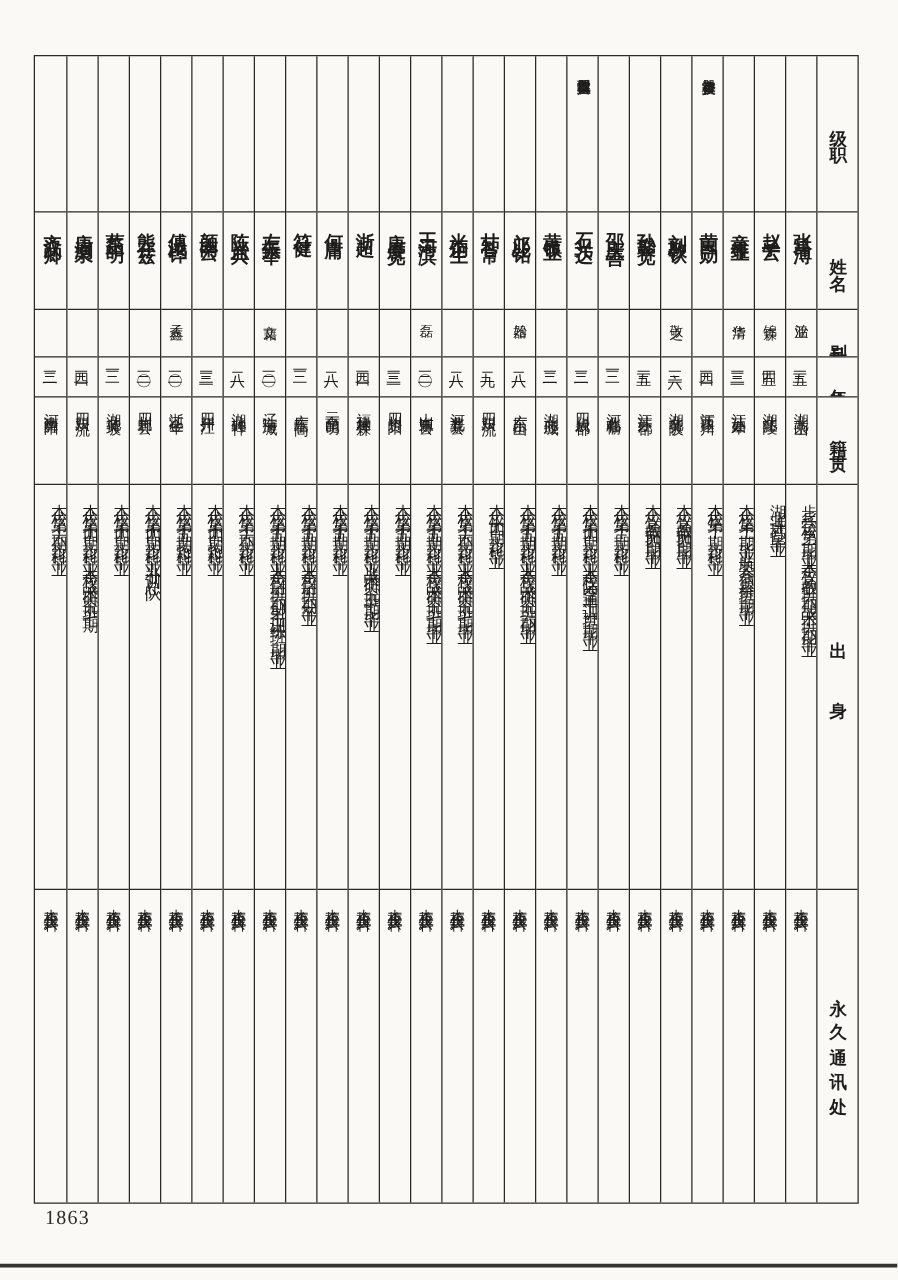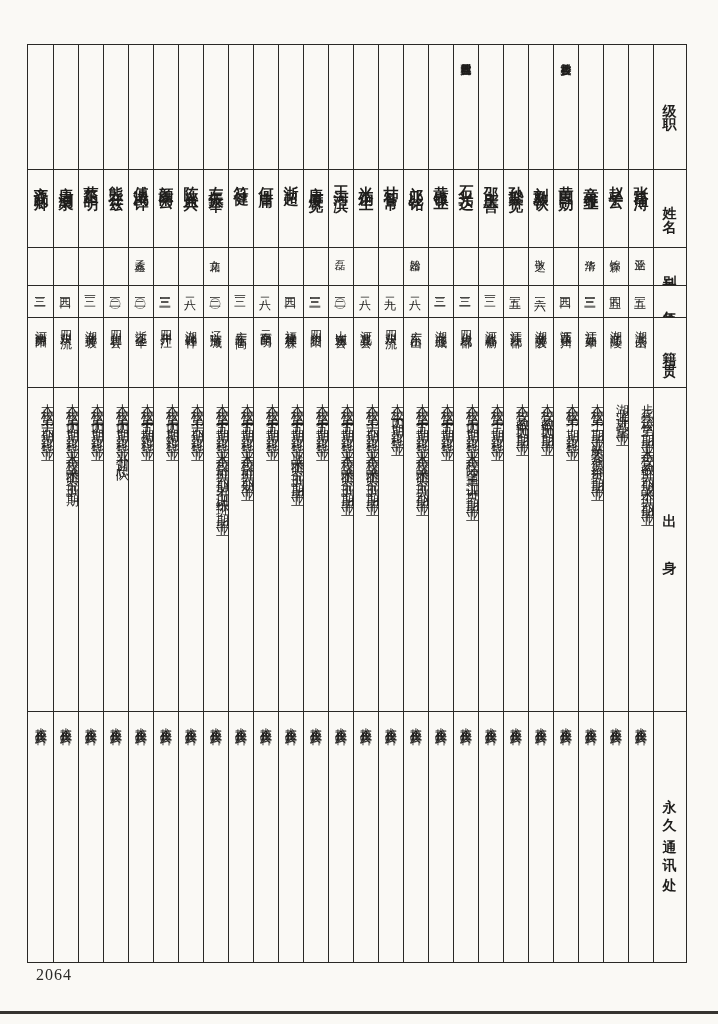--- a/index.html
+++ b/index.html
@@ -308,14 +308,14 @@
       <div class="cell cell-rank"></div>
       <div class="cell cell-name">齐汉卿</div>
       <div class="cell cell-alias"></div>
       <div class="cell cell-age">三二</div>
       <div class="cell cell-native">河南舞阳</div>
       <div class="cell cell-background">本校第十六期步科毕业</div>
       <div class="cell cell-address">本校步兵科</div>
     </div>
   </div>
 
-<div class="page-number">2064</div>
+<div class="page-number">1863</div>
 <div class="scan-bottom-line"></div>
 
 </body></html>

